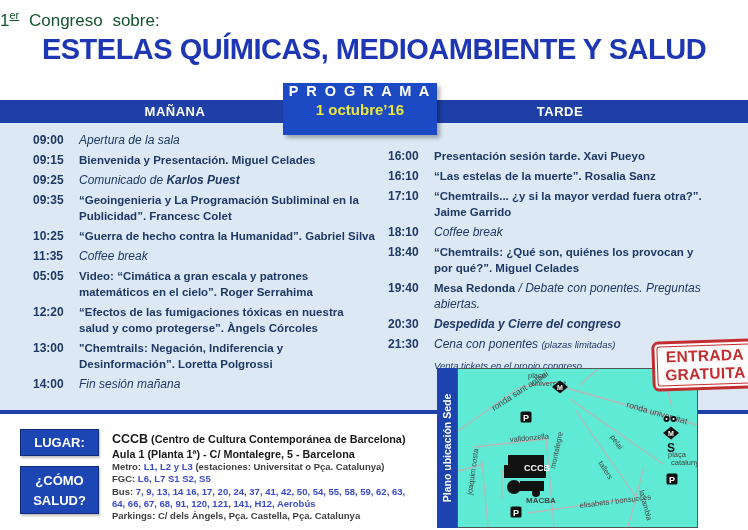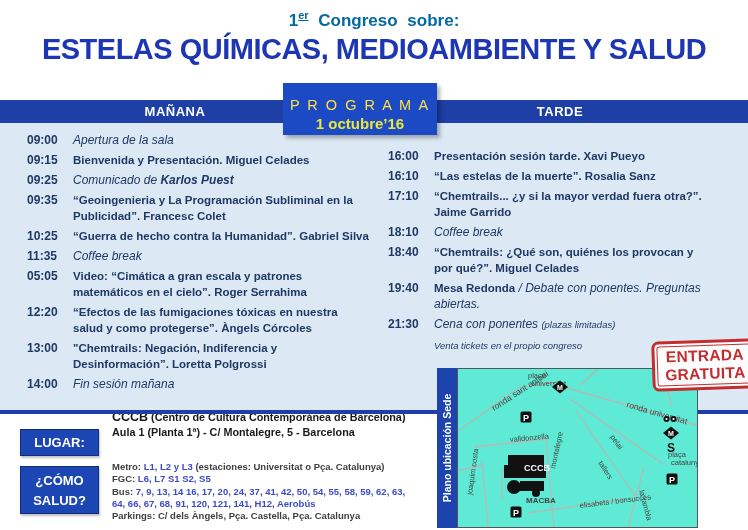--- a/index.html
+++ b/index.html
@@ -5,62 +5,62 @@
   :root{
     --band-blue:#1e3fa6; --badge-blue:#1c49c4; --title-blue:#1d36b4;
     --panel-bg:#dce9f5; --navy-text:#1f3864; --stamp-red:#c22d30;
     --link-blue:#3b4bc8; --date-yellow:#e9e73b;
   }
   *{margin:0;padding:0;box-sizing:border-box;}
   html,body{background:#fff;}
   body{font-family:"Liberation Sans",sans-serif;}
   .page{position:relative;width:748px;height:530px;background:#fff;overflow:hidden;}
 
-  .pretitle{position:absolute;top:9px;left:0;width:100%;text-align:center;
-    font-size:17px;font-weight:700;color:#0369a1;word-spacing:5px;}
+  .pretitle{position:absolute;top:9px;left:0;width:100%;text-align:left;
+    font-size:17px;font-weight:400;color:#14532d;word-spacing:5px;}
   .pretitle sup{font-size:11px;text-decoration:underline;}
   .title{position:absolute;top:33px;left:0;width:100%;text-align:center;
     font-size:29px;font-weight:700;color:var(--title-blue,#1d36b4);letter-spacing:-0.5px;}
 
   .band{position:absolute;top:100px;left:0;width:748px;height:23px;background:var(--band-blue,#1e3fa6);z-index:1;}
   .band-label{position:absolute;top:0;height:23px;line-height:23px;text-align:center;
     color:#fff;font-size:13px;font-weight:700;letter-spacing:0.5px;}
   .band-label.left{left:0;width:350px;}
   .band-label.right{left:372px;width:376px;}
 
   .badge{position:absolute;left:283px;top:83px;width:154px;height:52px;background:var(--badge-blue,#1c49c4);
     z-index:2;text-align:center;box-shadow:3px 3px 4px rgba(0,0,0,0.3);}
-  .badge-line1{margin-top:14px;color:#fde047;font-size:14.5px;font-weight:400;letter-spacing:2px;}
+  .badge-line1{margin-top:0;color:#ffffff;font-size:14.5px;font-weight:700;letter-spacing:2px;}
   .badge-line2{margin-top:2px;color:var(--date-yellow,#e9e73b);font-size:15px;font-weight:700;}
 
   .panel{position:absolute;top:123px;left:0;width:748px;height:288px;background:var(--panel-bg,#dce9f5);}
   .divider{position:absolute;top:410px;left:0;width:748px;height:4px;background:var(--band-blue,#1e3fa6);z-index:1;}
 
   .col{position:absolute;color:var(--navy-text,#1f3864);}
-  .col.morning{left:27px;top:132px;width:342px;}
+  .col.morning{left:33px;top:132px;width:342px;}
   .col.afternoon{left:388px;top:148px;width:318px;}
   .srow{display:flex;margin-bottom:4px;}
   .stime{width:46px;flex:0 0 46px;font-weight:700;font-size:12px;line-height:16px;}
   .stext{flex:1;font-size:11.5px;line-height:16px;}
   .s-b{font-weight:700;}
   .s-i{font-style:italic;font-weight:500;font-size:12px;}
   .s-bi{font-weight:700;font-style:italic;font-size:12px;}
   .s-is{font-style:italic;font-weight:500;font-size:9.5px;}
 
   .stamp{position:absolute;left:652px;top:340px;z-index:4;transform:rotate(-2deg);
     background:#fdfdfd;border:3px solid var(--stamp-red,#c22d30);border-radius:7px;padding:2px;}
   .stamp-inner{border:1px solid var(--stamp-red,#c22d30);border-radius:3px;padding:1px 7px;text-align:center;}
   .stamp-inner div{color:var(--stamp-red,#c22d30);font-size:15.5px;font-weight:800;line-height:1.15;letter-spacing:0.3px;}
 
   .blue-tag{position:absolute;left:20px;width:79px;background:#1b46b4;border:1px solid #0f2d7a;
     border-radius:0;color:#fff;font-weight:700;text-align:center;z-index:2;box-shadow:1px 2px 2px rgba(0,0,0,0.25);}
   .tag-lugar{top:429px;height:27px;font-size:13px;line-height:25px;}
   .tag-como{top:466px;height:48px;font-size:13px;line-height:1.55;padding-top:4px;}
 
-  .venue-text{position:absolute;left:112px;top:410px;width:330px;color:#1a1a1a;
+  .venue-text{position:absolute;left:112px;top:432px;width:330px;color:#1a1a1a;
     font-weight:700;font-size:10.8px;line-height:14.5px;}
   .venue-name{font-size:12.5px;}
 
   .how-text{position:absolute;left:112px;top:461px;width:302px;color:#3f3f3f;
     font-weight:700;font-size:9.5px;line-height:12.3px;}
   .c-d{color:#3f3f3f;}
   .c-b{color:var(--link-blue,#3b4bc8);}
 
   .map-side{position:absolute;left:437px;top:368px;width:20px;height:160px;background:#1c43ae;z-index:3;}
   .map-side span{position:absolute;left:50%;top:50%;transform:translate(-50%,-50%) rotate(-90deg);
@@ -150,20 +150,24 @@
         <span class="stime">18:10</span>
         <span class="stext"><span class="s-i">Coffee break</span></span>
       </div>
       <div class="srow">
         <span class="stime">18:40</span>
         <span class="stext"><span class="s-b">“Chemtrails: ¿Qué son, quiénes los provocan y por qué?”. Miguel Celades</span></span>
       </div>
       <div class="srow">
         <span class="stime">19:40</span>
         <span class="stext"><span class="s-b">Mesa Redonda</span><span class="s-i"> / </span><span class="s-i">Debate con ponentes. Preguntas abiertas.</span></span>
+      </div>
+      <div class="srow">
+        <span class="stime">20:30</span>
+        <span class="stext"><span class="s-bi">Despedida y Cierre del congreso</span></span>
       </div>
       <div class="srow">
         <span class="stime">21:30</span>
         <span class="stext"><span class="s-i">Cena con ponentes </span><span class="s-is">(plazas limitadas)</span></span>
       </div>
       <div class="srow">
         <span class="stime"></span>
         <span class="stext"><span class="s-is">Venta tickets en el propio congreso</span></span>
       </div>
     </div>

